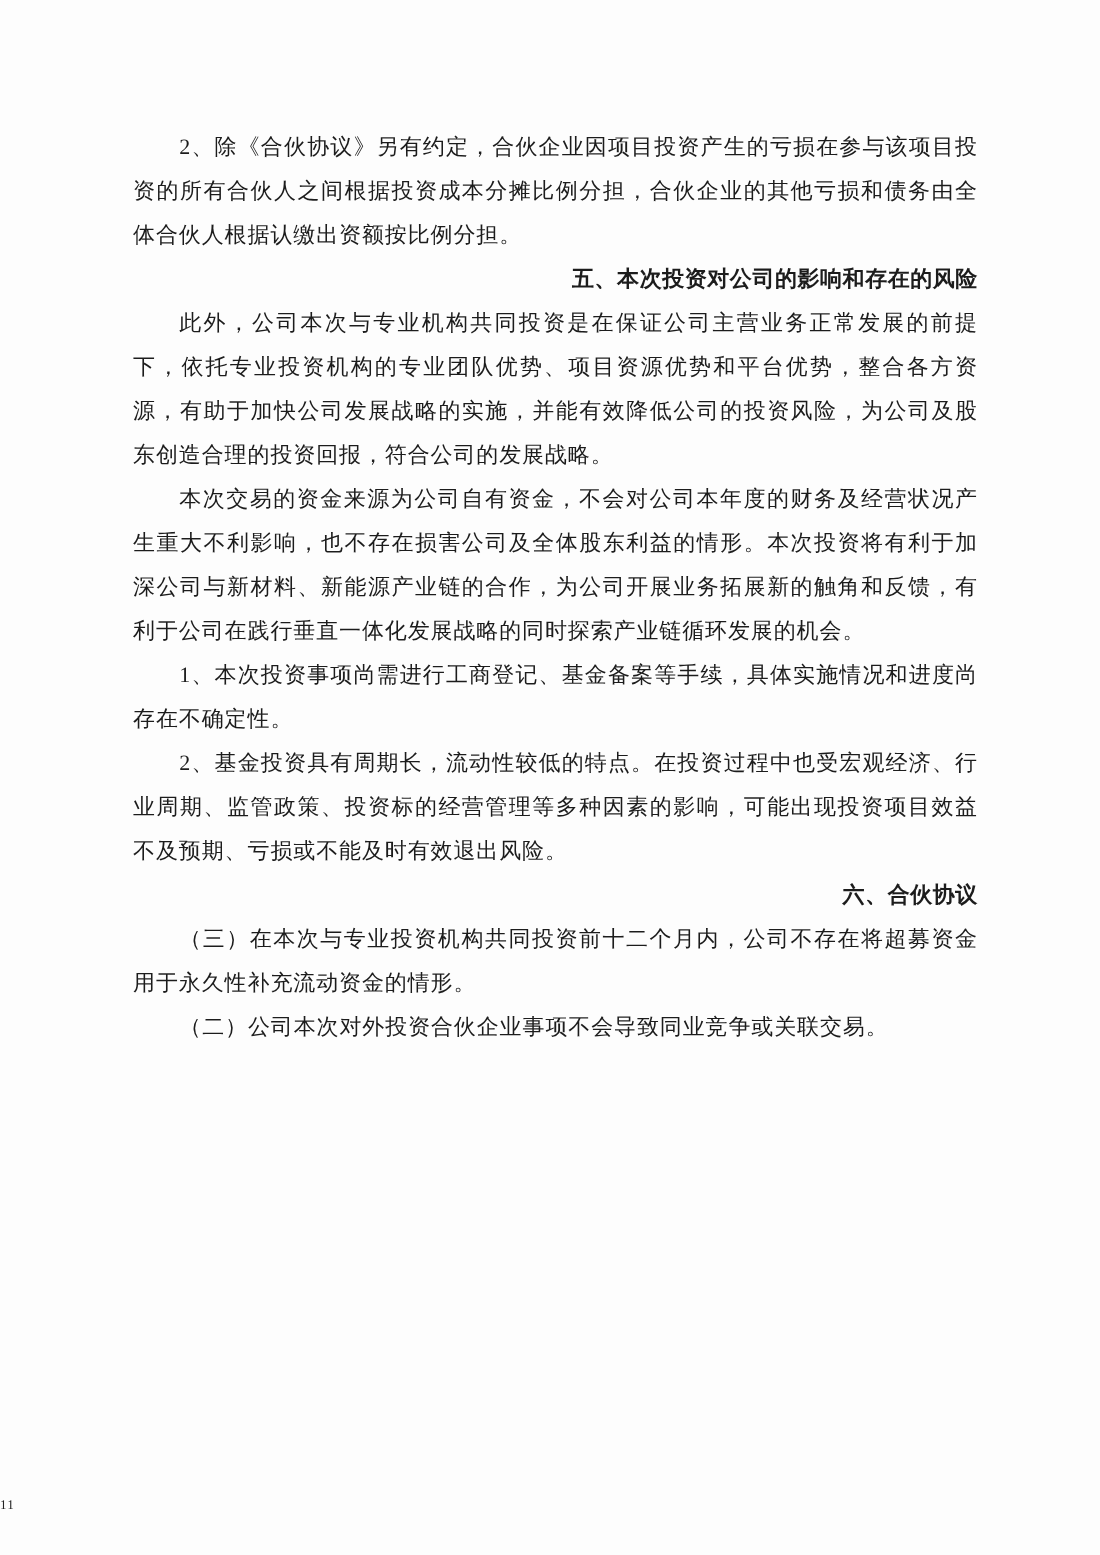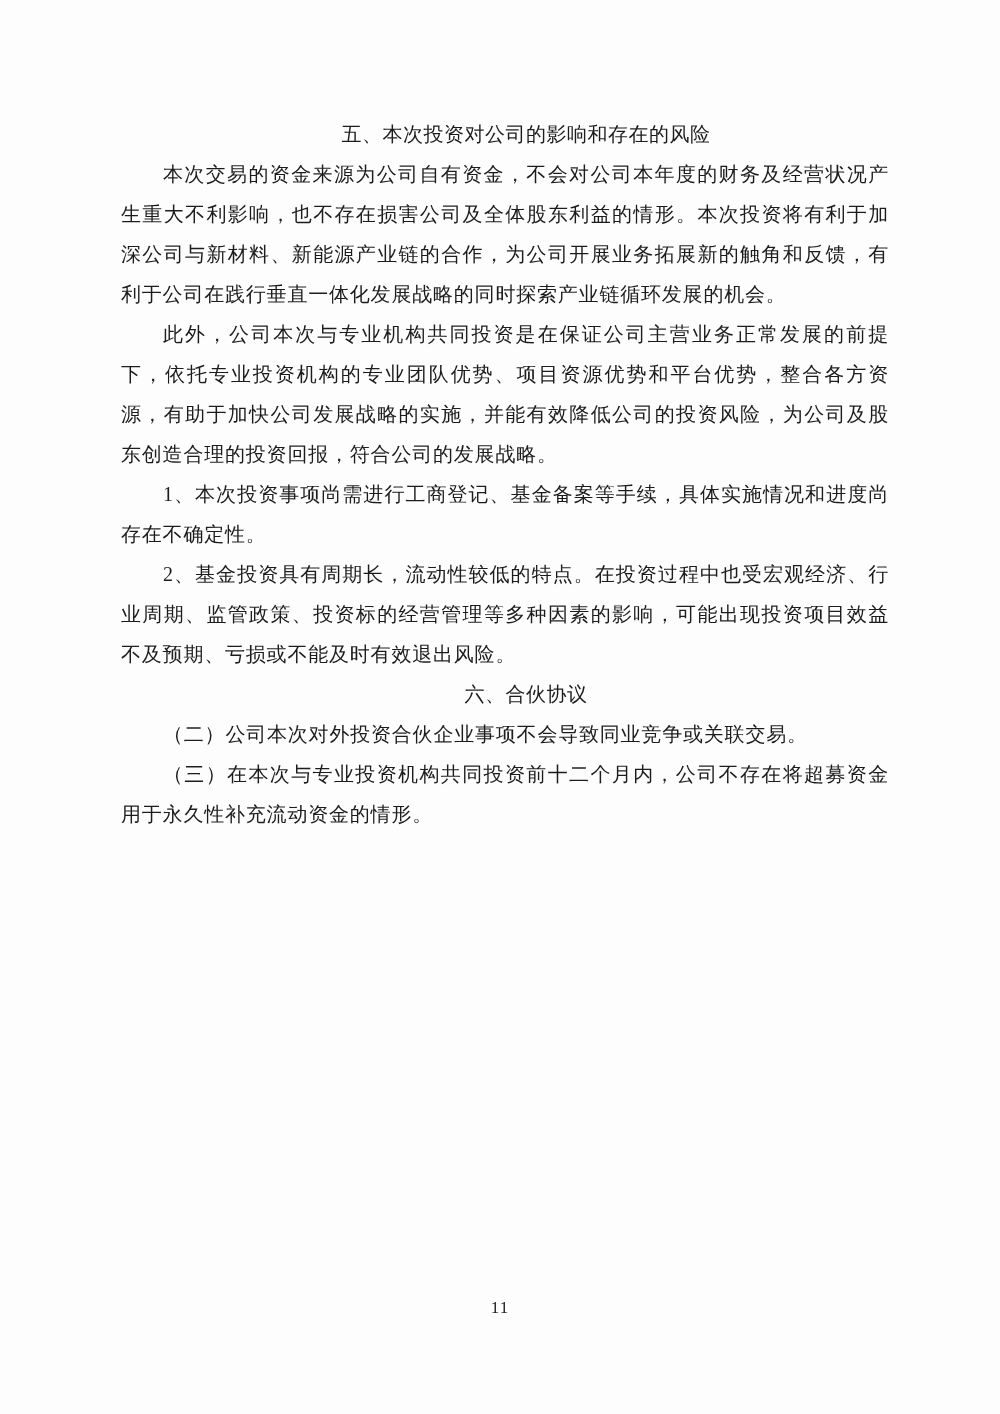--- a/index.html
+++ b/index.html
@@ -30,50 +30,51 @@
     line-height: 40px;
     letter-spacing: 0.8px;
     text-indent: 42px;
     text-align: justify;
     text-justify: inter-ideograph;
     word-break: break-all;
   }
 
   .content p.heading {
     font-family: "Liberation Sans", "DejaVu Sans", sans-serif;
-    font-weight: normal;
-    text-align: center;
+    font-weight: bold;
+    text-align: right;
     letter-spacing: 0.5px;
     font-size: 20px;
     line-height: 40px;
   }
 
   .footer {
     position: absolute;
     left: 0;
-    top: 1297px;
+    top: 1357px;
     width: 100%;
-    text-align: center;
-    font-size: 17px;
+    text-align: left;
+    font-size: 12px;
     line-height: 22px;
     color: #222222;
     letter-spacing: 1px;
   }
 </style>
 </head>
 <body>
 
 <div class="page">
 
   <div class="content">
+    <p class="body">2、除《合伙协议》另有约定，合伙企业因项目投资产生的亏损在参与该项目投资的所有合伙人之间根据投资成本分摊比例分担，合伙企业的其他亏损和债务由全体合伙人根据认缴出资额按比例分担。</p>
     <p class="heading">五、本次投资对公司的影响和存在的风险</p>
+    <p class="body">此外，公司本次与专业机构共同投资是在保证公司主营业务正常发展的前提下，依托专业投资机构的专业团队优势、项目资源优势和平台优势，整合各方资源，有助于加快公司发展战略的实施，并能有效降低公司的投资风险，为公司及股东创造合理的投资回报，符合公司的发展战略。</p>
     <p class="body">本次交易的资金来源为公司自有资金，不会对公司本年度的财务及经营状况产生重大不利影响，也不存在损害公司及全体股东利益的情形。本次投资将有利于加深公司与新材料、新能源产业链的合作，为公司开展业务拓展新的触角和反馈，有利于公司在践行垂直一体化发展战略的同时探索产业链循环发展的机会。</p>
-    <p class="body">此外，公司本次与专业机构共同投资是在保证公司主营业务正常发展的前提下，依托专业投资机构的专业团队优势、项目资源优势和平台优势，整合各方资源，有助于加快公司发展战略的实施，并能有效降低公司的投资风险，为公司及股东创造合理的投资回报，符合公司的发展战略。</p>
     <p class="body">1、本次投资事项尚需进行工商登记、基金备案等手续，具体实施情况和进度尚存在不确定性。</p>
     <p class="body">2、基金投资具有周期长，流动性较低的特点。在投资过程中也受宏观经济、行业周期、监管政策、投资标的经营管理等多种因素的影响，可能出现投资项目效益不及预期、亏损或不能及时有效退出风险。</p>
     <p class="heading">六、合伙协议</p>
+    <p class="body">（三）在本次与专业投资机构共同投资前十二个月内，公司不存在将超募资金用于永久性补充流动资金的情形。</p>
     <p class="body">（二）公司本次对外投资合伙企业事项不会导致同业竞争或关联交易。</p>
-    <p class="body">（三）在本次与专业投资机构共同投资前十二个月内，公司不存在将超募资金用于永久性补充流动资金的情形。</p>
   </div>
 
   <div class="footer">11</div>
 
 </div>
 
 </body></html>

